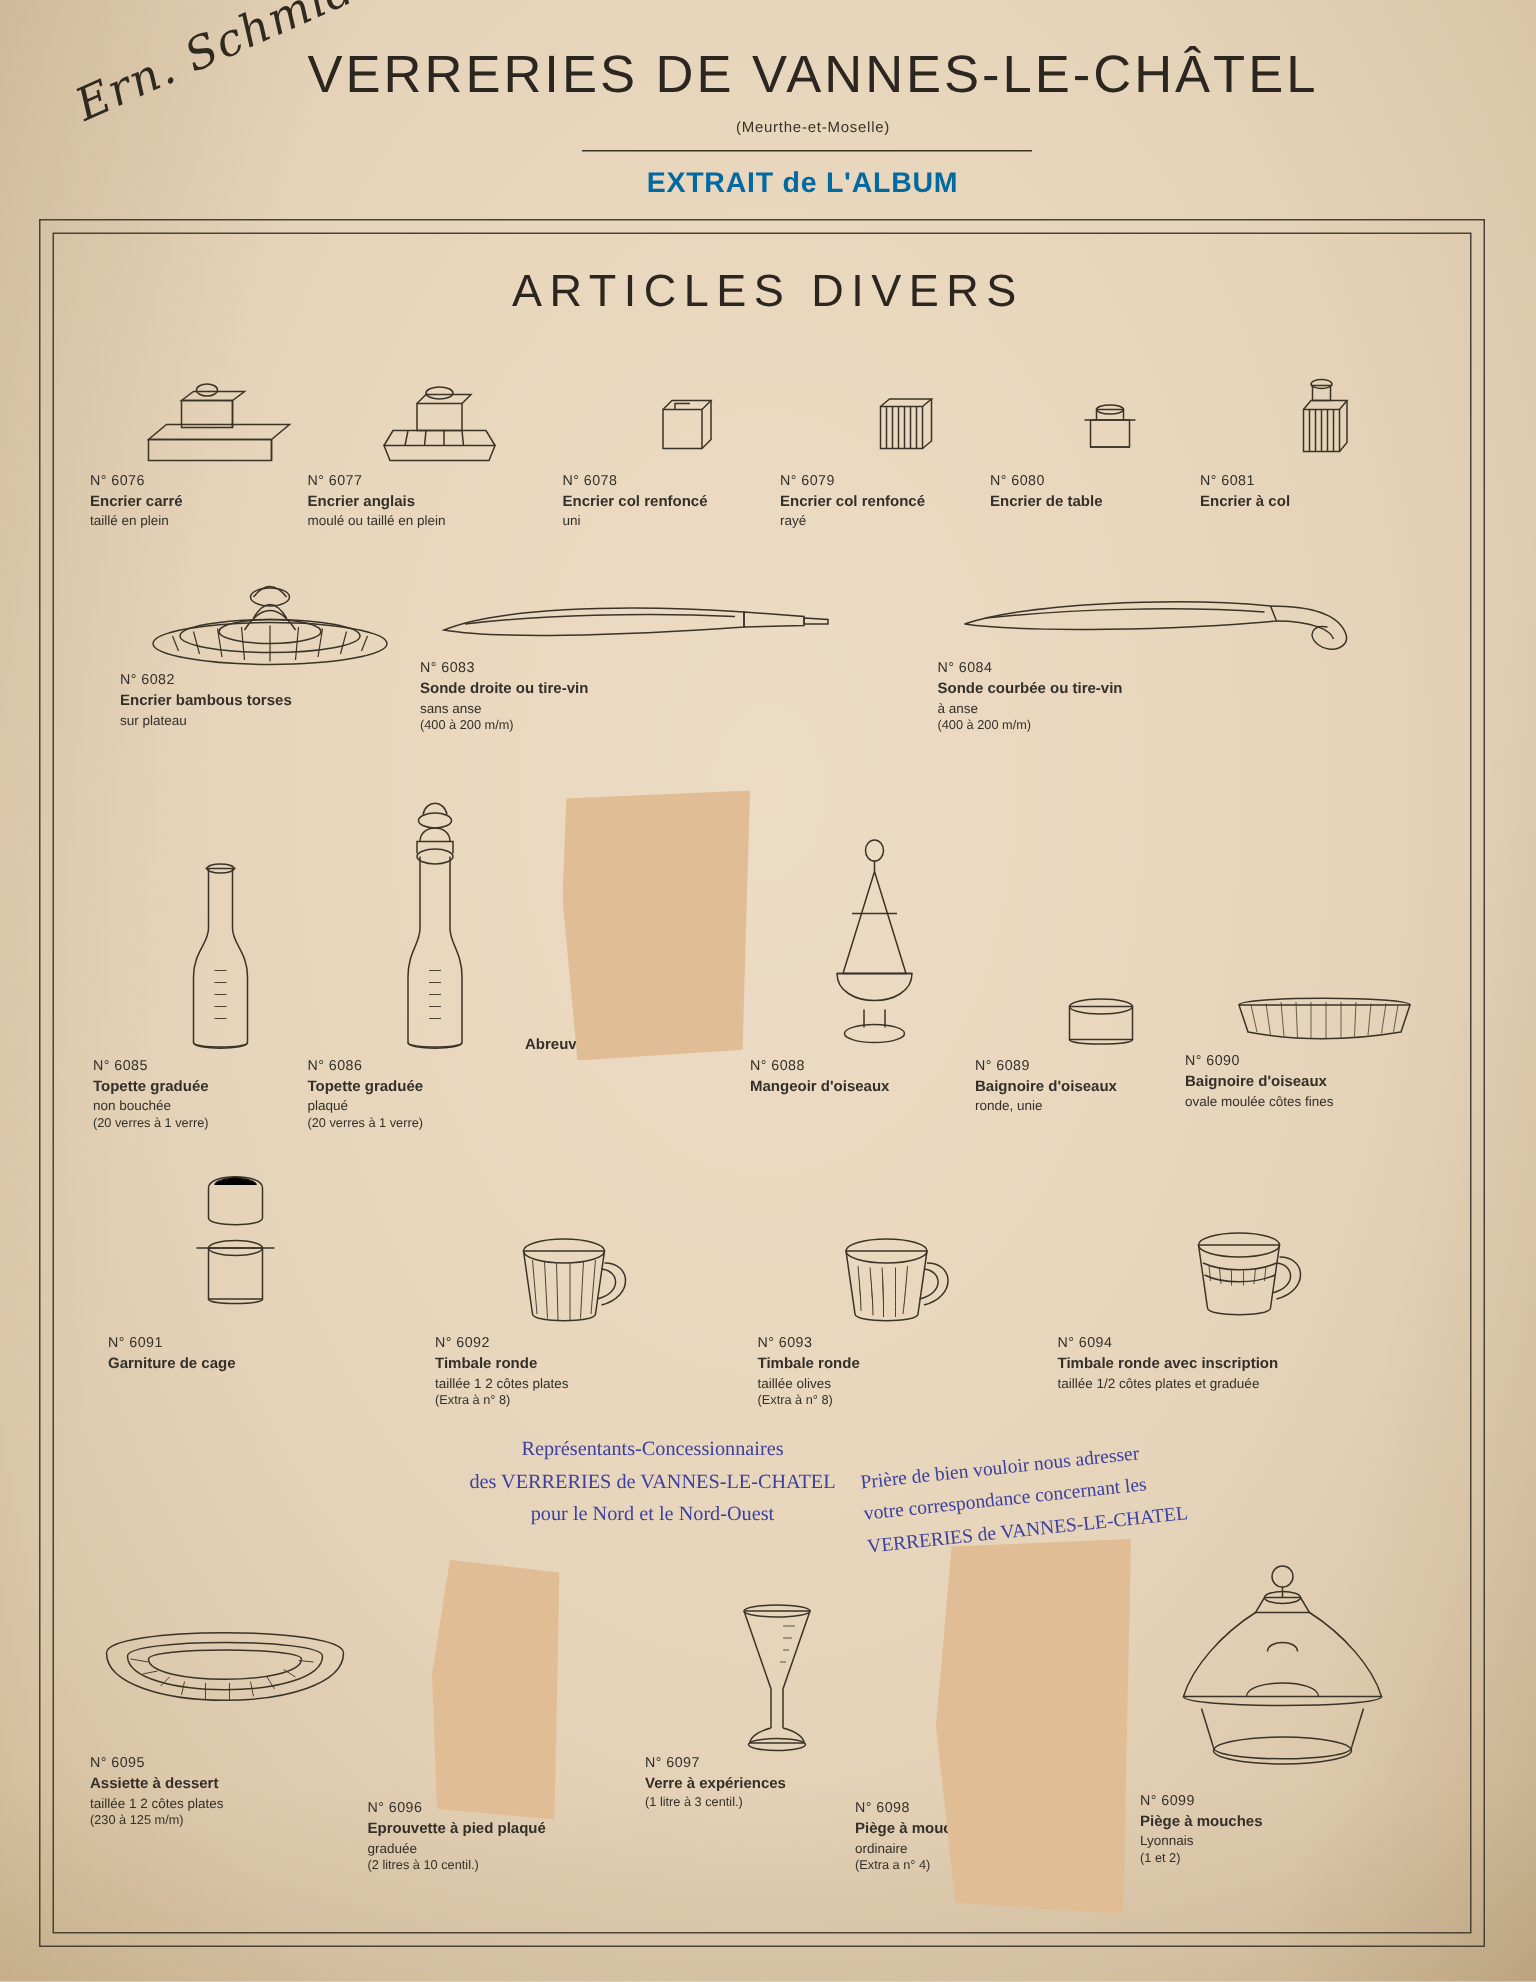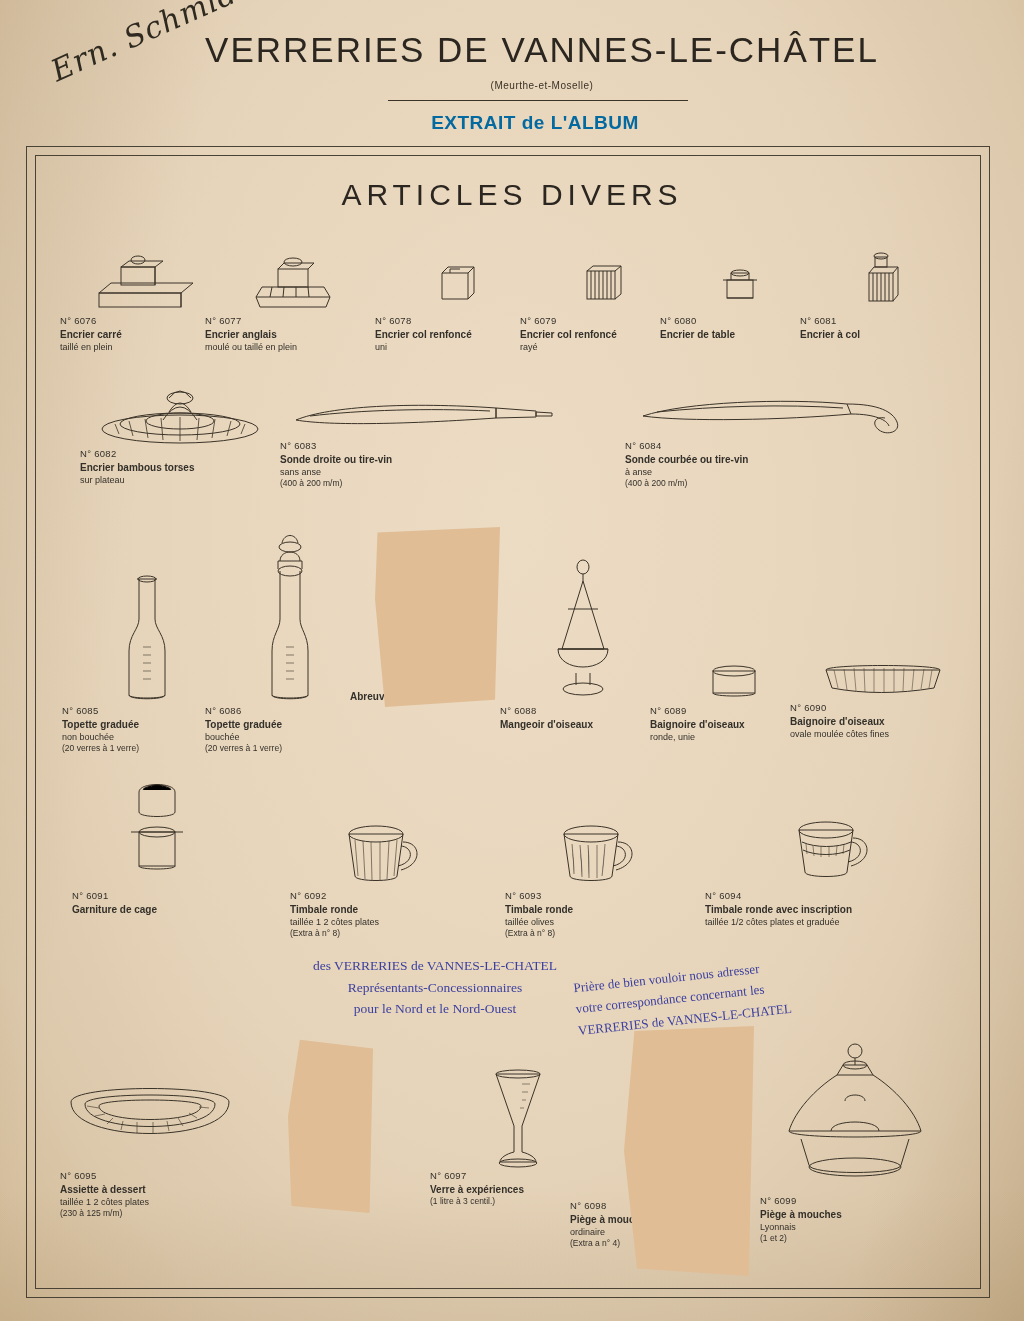--- a/index.html
+++ b/index.html
@@ -350,21 +350,21 @@
             <line x1="36" y1="132" x2="44" y2="132"></line>
           <line x1="36" y1="140" x2="44" y2="140"></line>
             <line x1="36" y1="148" x2="44" y2="148"></line>
           <line x1="36" y1="156" x2="44" y2="156"></line>
         </g>
       </svg>
     </div>
     <div class="cap">
       <div class="num">N° 6086</div>
       <div class="nm">Topette graduée</div>
-      <div class="sub">bouchée</div>
+      <div class="sub">plaqué</div>
       <div class="paren">(20 verres à 1 verre)</div>
     </div>
   </div>
 
   <div class="item" style="left:350px;top:690px;width:170px;">
     <div class="cap">
       <div class="nm">Abreuvoir d'oiseaux</div>
     </div>
   </div>
 
@@ -547,20 +547,28 @@
       </svg>
     </div>
     <div class="cap">
       <div class="num">N° 6095</div>
       <div class="nm">Assiette à dessert</div>
       <div class="sub">taillée 1 2 côtes plates</div>
       <div class="paren">(230 à 125 m/m)</div>
     </div>
   </div>
 
+  <div class="item" style="left:245px;top:1200px;width:180px;">
+    <div class="cap">
+      <div class="num">N° 6096</div>
+      <div class="nm">Eprouvette à pied plaqué</div>
+      <div class="sub">graduée</div>
+      <div class="paren">(2 litres à 10 centil.)</div>
+    </div>
+  </div>
 
   <div class="item" style="left:430px;top:1065px;width:175px;">
     <div class="art" style="height:105px">
       <svg width="80" height="102" viewBox="0 0 80 102">
         <path class="ink" d="M18 6 L62 6 L44 58 L44 84"></path>
         <path class="ink" d="M18 6 L36 58 L36 84"></path>
         <ellipse class="ink" cx="40" cy="6" rx="22" ry="4"></ellipse>
         <path class="ink" d="M36 84 C28 86 22 90 22 94 L58 94 C58 90 52 86 44 84"></path>
         <ellipse class="ink" cx="40" cy="95" rx="19" ry="4"></ellipse>
         <g stroke="#3a3328" stroke-width=".55">
@@ -607,22 +615,22 @@
     <div class="cap">
       <div class="num">N° 6099</div>
       <div class="nm">Piège à mouches</div>
       <div class="sub">Lyonnais</div>
       <div class="paren">(1 et 2)</div>
     </div>
   </div>
 
 
   <div class="stamp stamp2">
+    <div class="l">Représentants-Concessionnaires</div>
     <div class="l">des VERRERIES de VANNES-LE-CHATEL</div>
-    <div class="l">Représentants-Concessionnaires</div>
     <div class="l">pour le Nord et le Nord-Ouest</div>
   </div>
 
   <div class="stamp stamp3">
     <div class="l">Prière de bien vouloir nous adresser</div>
     <div class="l">votre correspondance concernant les</div>
     <div class="l">VERRERIES de VANNES-LE-CHATEL</div>
   </div>
 
   <div class="patch" style="left:375px;top:527px;width:125px;height:180px;clip-path:polygon(2% 3%, 100% 0%, 96% 96%, 8% 100%, 0% 40%);"></div>

